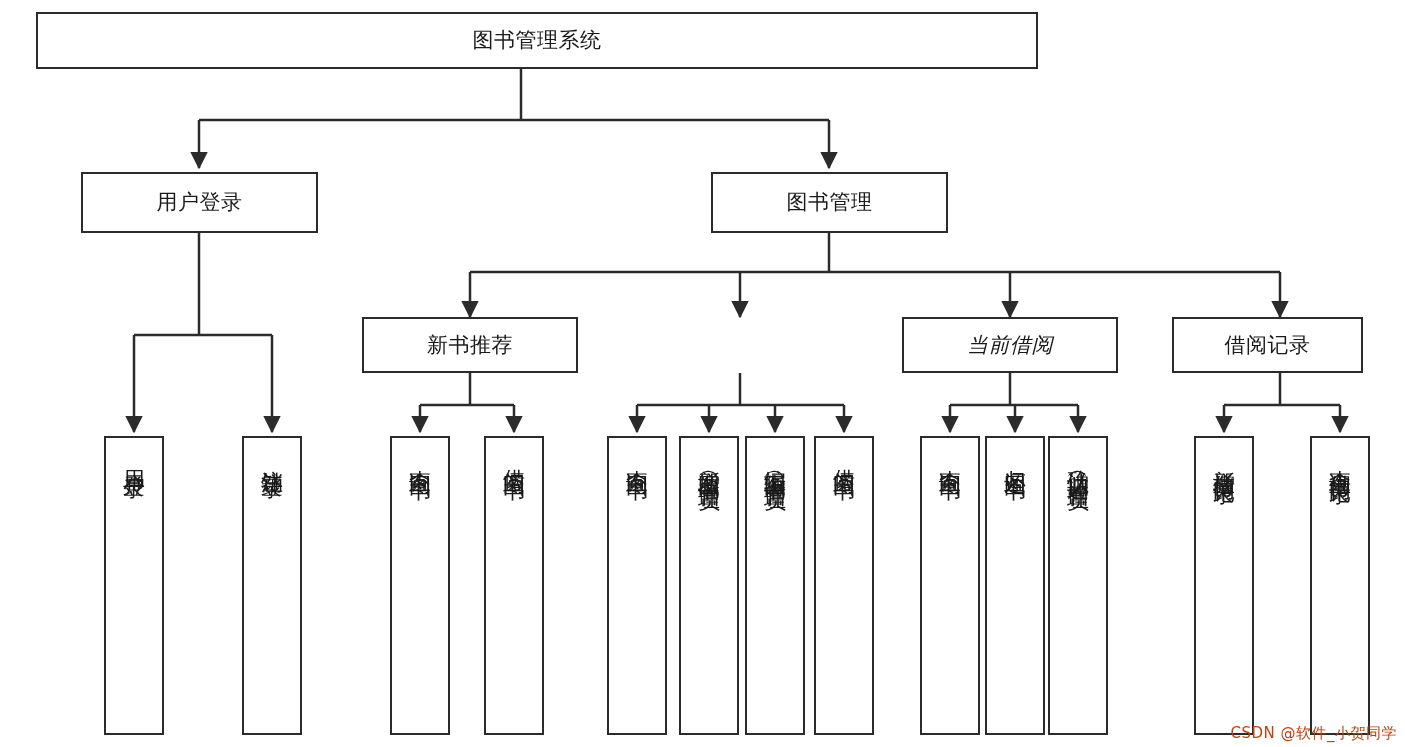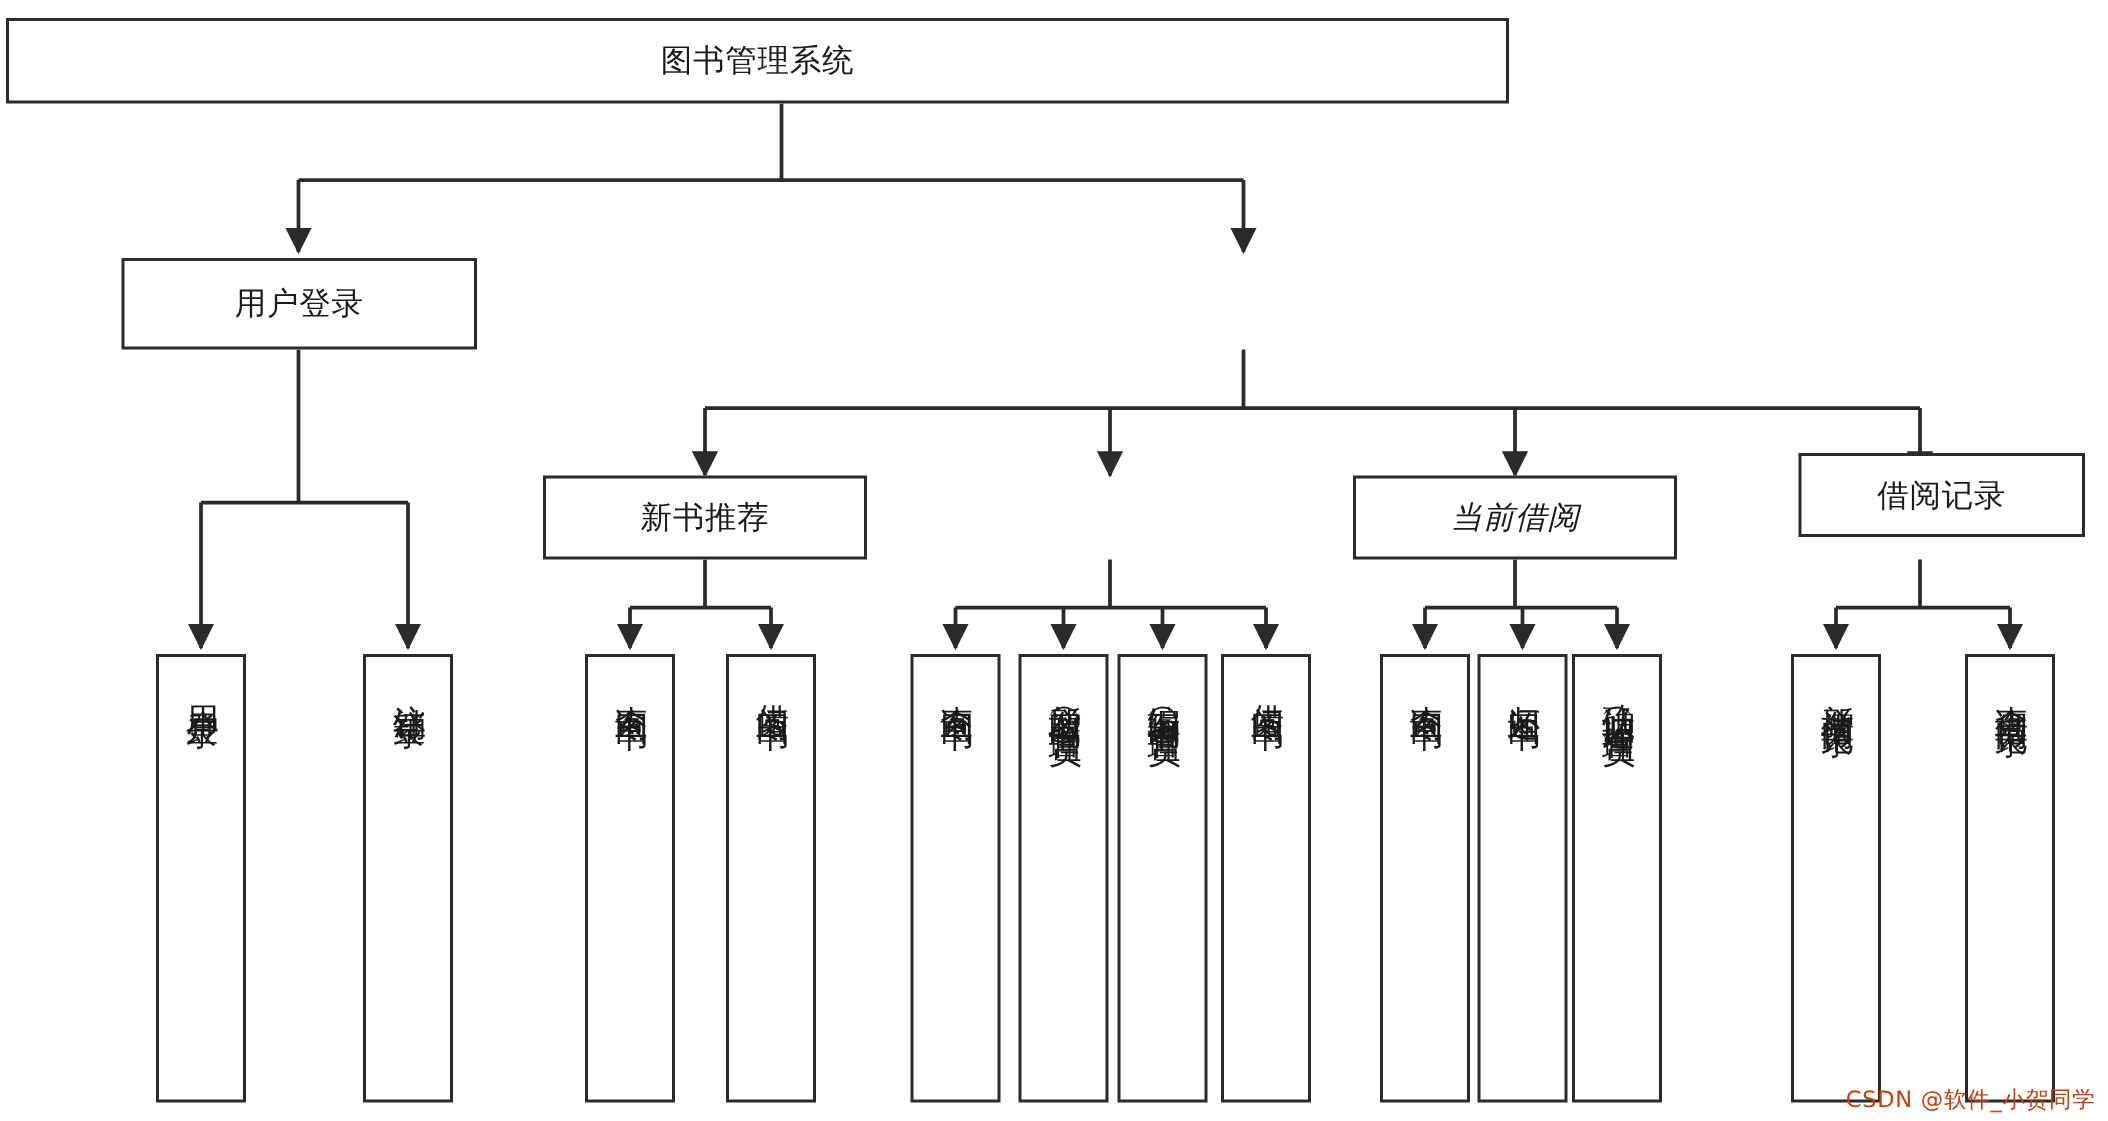--- a/index.html
+++ b/index.html
@@ -121,35 +121,38 @@
       <path d="M 1015 405 L 1015 432" marker-end="url(#arrow)"></path>
       <path d="M 1078 405 L 1078 432" marker-end="url(#arrow)"></path>
 
       <path d="M 1280 373 L 1280 405"></path>
       <path d="M 1224 405 L 1340 405"></path>
       <path d="M 1224 405 L 1224 432" marker-end="url(#arrow)"></path>
       <path d="M 1340 405 L 1340 432" marker-end="url(#arrow)"></path>
     </g>
   </svg>
 
-  <div class="node root" style="left:4px; top:12px; width:1002px; height:57px;justify-content:center;">
+  <div class="node root" style="left:36px; top:12px; width:1002px; height:57px;justify-content:center;">
     <span class="label">图书管理系统</span>
   </div>
 
   <div class="node horiz" style="left:81px; top:172px; width:237px; height:61px;">
     <span class="label">用户登录</span>
+  </div>
+  <div class="node horiz" style="left:711px; top:172px; width:237px; height:61px;">
+    <span class="label">图书管理</span>
   </div>
 
   <div class="node horiz" style="left:362px; top:317px; width:216px; height:56px;">
     <span class="label">新书推荐</span>
   </div>
   <div class="node horiz" style="left:902px; top:317px; width:216px; height:56px;font-style:italic;">
     <span class="label">当前借阅</span>
   </div>
-  <div class="node horiz" style="left:1172px; top:302px; width:191px; height:56px;margin-left:27px;">
+  <div class="node horiz" style="left:1172px; top:317px; width:191px; height:56px;">
     <span class="label">借阅记录</span>
   </div>
 
   <div class="node vert" style="left:104px; top:436px; width:60px; height:299px;">
     <span class="label">用户登录</span>
   </div>
   <div class="node vert" style="left:242px; top:436px; width:60px; height:299px;">
     <span class="label">注销登录</span>
   </div>
 

